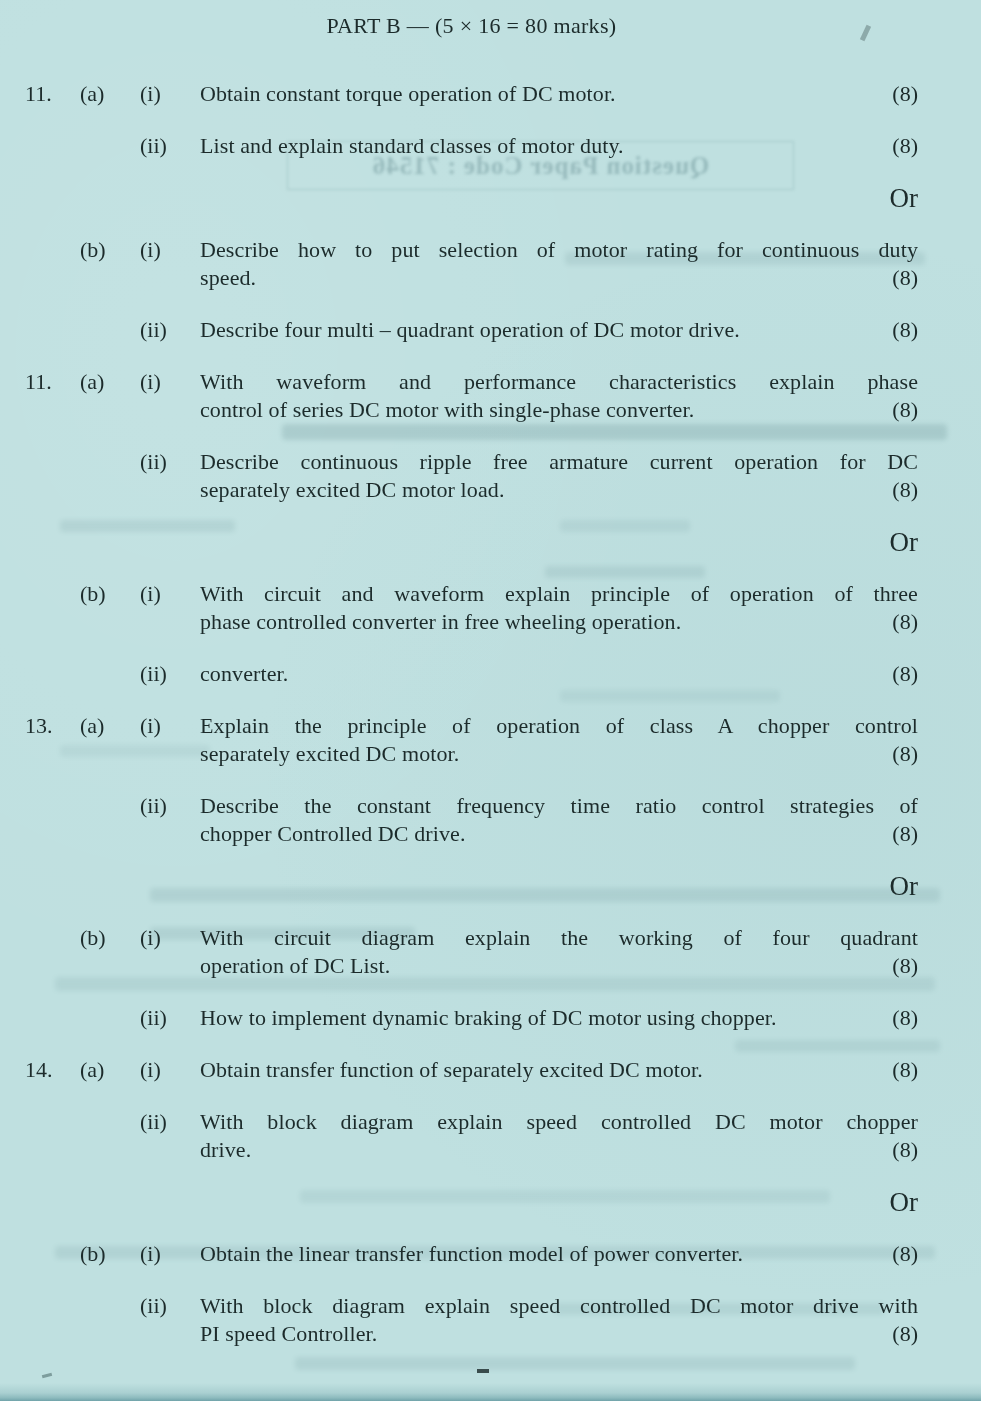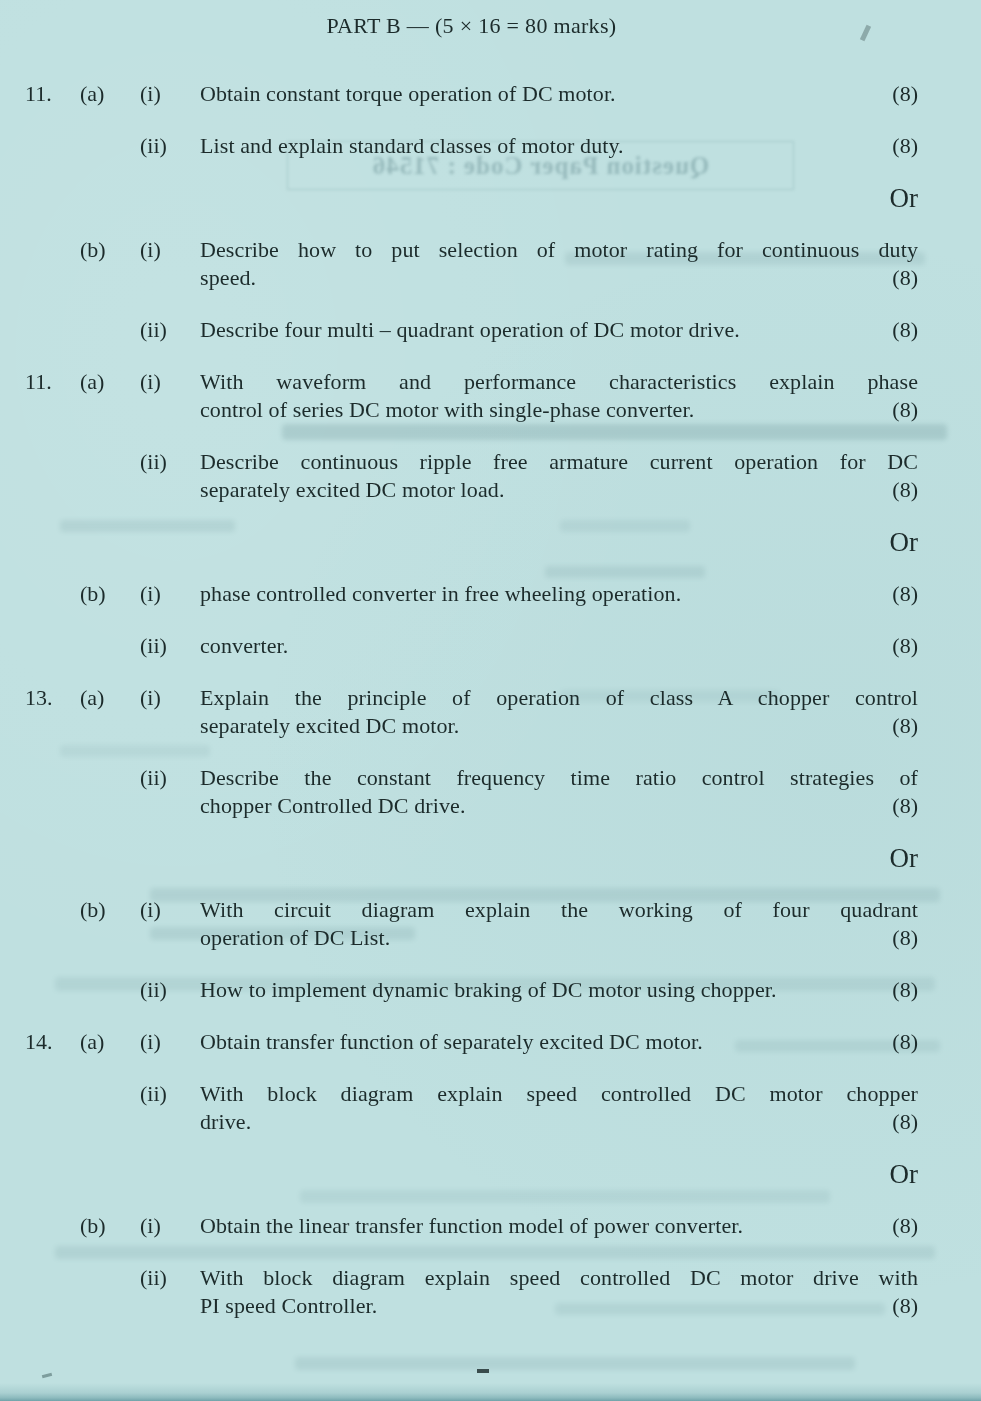--- a/index.html
+++ b/index.html
@@ -162,20 +162,21 @@
 
   <div class="or-row">
     <span>Or</span>
   </div>
 
   <div class="row">
     <div class="cq"></div>
     <div class="cp">(b)</div>
     <div class="cn">(i)</div>
     <div class="ct">
+      <div class="tline just">With circuit and waveform explain principle of operation of three</div>
       <div class="tline">phase controlled converter in free wheeling operation.</div>
       <span class="marks">(8)</span>
     </div>
   </div>
 
   <div class="row">
     <div class="cq"></div>
       <div class="cp"></div>
     <div class="cn">(ii)</div>
     <div class="ct">

